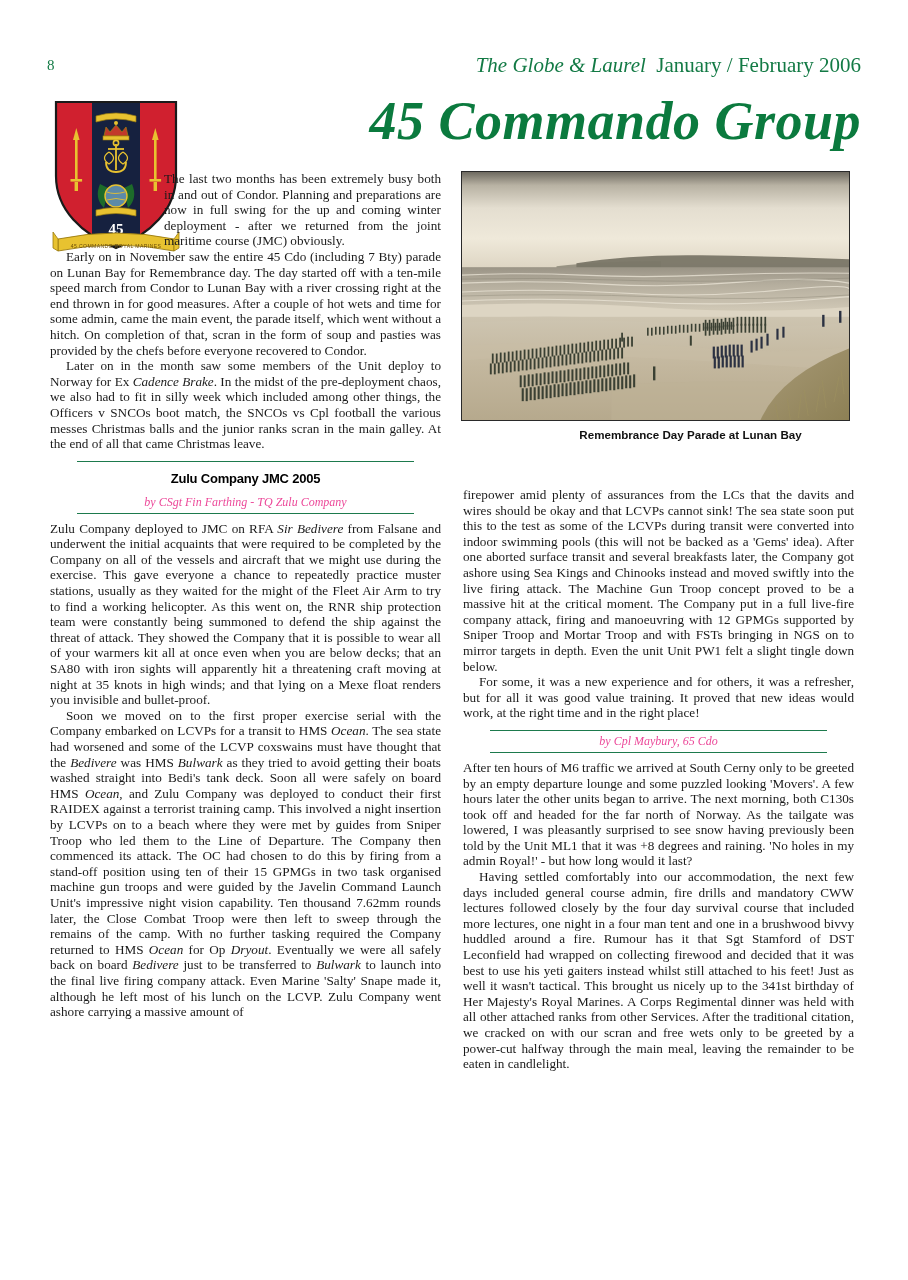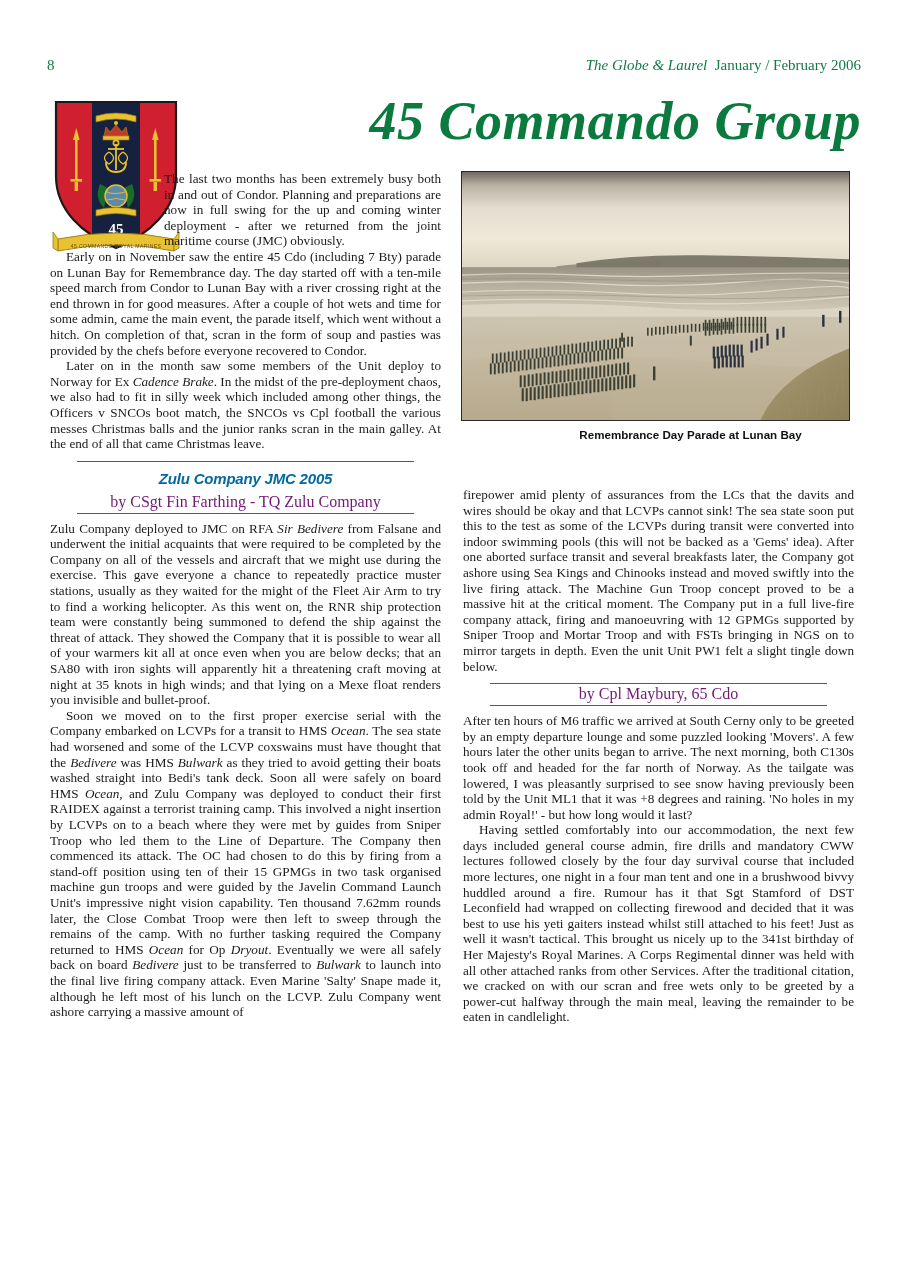--- a/index.html
+++ b/index.html
@@ -36,21 +36,21 @@
     position: absolute;
     left: 0; top: 0;
     font-family: "Liberation Serif", serif;
     font-size: 15px;
     color: #137a45;
     line-height: 20px;
   }
   .head-right {
     position: absolute;
     right: 0; top: 0;
-    font-size: 15px;
+    font-size: 21px;
     line-height: 20px;
     white-space: nowrap;
     color: #137a45;
   }
   .head-journal {
     font-style: italic;
     font-family: "Liberation Serif", serif;
   }
   .head-date {
     font-style: normal;
@@ -109,33 +109,33 @@
     border-top: 1.2px solid #1d7a4d;
     border-bottom: 1.2px solid #1d7a4d;
     width: 86%;
     margin-left: auto;
     margin-right: auto;
   }
   .section-head .sh-title {
     display: block;
     font-family: "Liberation Sans", sans-serif;
     font-weight: bold;
-    font-style: italic;
-    font-size: 15px;
+    font-size: 13px;
     line-height: 26px;
-    color: #0369a1;
+    color: #000000;
     padding-top: 4px;
     letter-spacing: -0.2px;
   }
   .section-head .sh-byline {
     display: block;
     font-family: "Liberation Serif", serif;
-    font-size: 16px;
+    font-style: italic;
+    font-size: 12px;
     line-height: 20px;
-    color: #701a75;
+    color: #ec4899;
     padding-bottom: 1px;
   }
 
   
   .photo-block {
     position: absolute;
     left: 461px;
     top: 171px;
     width: 459px;
   }
@@ -546,20 +546,21 @@
       <span class="sh-byline">by CSgt Fin Farthing - TQ Zulu Company</span>
     </div>
 
     <p class="noindent"><span>Zulu Company deployed to JMC on RFA </span><span class="italic">Sir Bedivere</span><span> from Falsane and underwent the initial acquaints that were required to be completed by the Company on all of the vessels and aircraft that we might use during the exercise. This gave everyone a chance to repeatedly practice muster stations, usually as they waited for the might of the Fleet Air Arm to try to find a working helicopter. As this went on, the RNR ship protection team were constantly being summoned to defend the ship against the threat of attack. They showed the Company that it is possible to wear all of your warmers kit all at once even when you are below decks; that an SA80 with iron sights will apparently hit a threatening craft moving at night at 35 knots in high winds; and that lying on a Mexe float renders you invisible and bullet-proof.</span></p>
 
     <p><span>Soon we moved on to the first proper exercise serial with the Company embarked on LCVPs for a transit to HMS </span><span class="italic">Ocean</span><span>. The sea state had worsened and some of the LCVP coxswains must have thought that the </span><span class="italic">Bedivere</span><span> was HMS </span><span class="italic">Bulwark</span><span> as they tried to avoid getting their boats washed straight into Bedi's tank deck. Soon all were safely on board HMS </span><span class="italic">Ocean</span><span>, and Zulu Company was deployed to conduct their first RAIDEX against a terrorist training camp. This involved a night insertion by LCVPs on to a beach where they were met by guides from Sniper Troop who led them to the Line of Departure. The Company then commenced its attack. The OC had chosen to do this by firing from a stand-off position using ten of their 15 GPMGs in two task organised machine gun troops and were guided by the Javelin Command Launch Unit's impressive night vision capability. Ten thousand 7.62mm rounds later, the Close Combat Troop were then left to sweep through the remains of the camp. With no further tasking required the Company returned to HMS </span><span class="italic">Ocean</span><span> for Op </span><span class="italic">Dryout</span><span>. Eventually we were all safely back on board </span><span class="italic">Bedivere</span><span> just to be transferred to </span><span class="italic">Bulwark</span><span> to launch into the final live firing company attack. Even Marine 'Salty' Snape made it, although he left most of his lunch on the LCVP. Zulu Company went ashore carrying a massive amount of</span></p>
   </div>
 
   <div class="col col-right" style="top:487px; height:770px;">
     <p class="noindent">firepower amid plenty of assurances from the LCs that the davits and wires should be okay and that LCVPs cannot sink! The sea state soon put this to the test as some of the LCVPs during transit were converted into indoor swimming pools (this will not be backed as a 'Gems' idea). After one aborted surface transit and several breakfasts later, the Company got ashore using Sea Kings and Chinooks instead and moved swiftly into the live firing attack. The Machine Gun Troop concept proved to be a massive hit at the critical moment. The Company put in a full live-fire company attack, firing and manoeuvring with 12 GPMGs supported by Sniper Troop and Mortar Troop and with FSTs bringing in NGS on to mirror targets in depth. Even the unit Unit PW1 felt a slight tingle down below.</p>
+    <p>For some, it was a new experience and for others, it was a refresher, but for all it was good value training. It proved that new ideas would work, at the right time and in the right place!</p>
 
     <div class="section-head">
       <span class="sh-byline">by Cpl Maybury, 65 Cdo</span>
     </div>
 
     <p class="noindent">After ten hours of M6 traffic we arrived at South Cerny only to be greeted by an empty departure lounge and some puzzled looking 'Movers'. A few hours later the other units began to arrive. The next morning, both C130s took off and headed for the far north of Norway. As the tailgate was lowered, I was pleasantly surprised to see snow having previously been told by the Unit ML1 that it was +8 degrees and raining. 'No holes in my admin Royal!' - but how long would it last?</p>
     <p>Having settled comfortably into our accommodation, the next few days included general course admin, fire drills and mandatory CWW lectures followed closely by the four day survival course that included more lectures, one night in a four man tent and one in a brushwood bivvy huddled around a fire. Rumour has it that Sgt Stamford of DST Leconfield had wrapped on collecting firewood and decided that it was best to use his yeti gaiters instead whilst still attached to his feet! Just as well it wasn't tactical. This brought us nicely up to the 341st birthday of Her Majesty's Royal Marines. A Corps Regimental dinner was held with all other attached ranks from other Services. After the traditional citation, we cracked on with our scran and free wets only to be greeted by a power-cut halfway through the main meal, leaving the remainder to be eaten in candlelight.</p>
   </div>
 
 </div>

